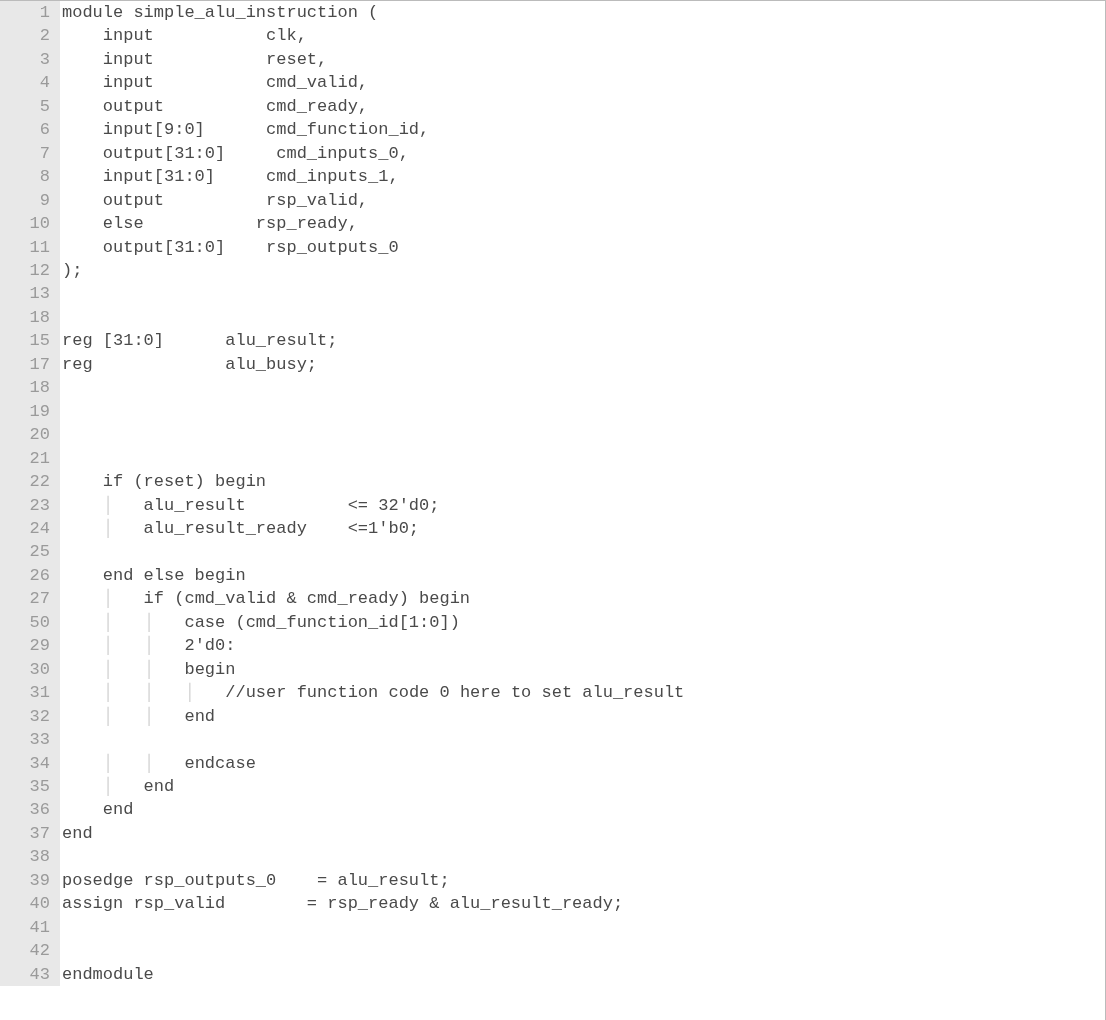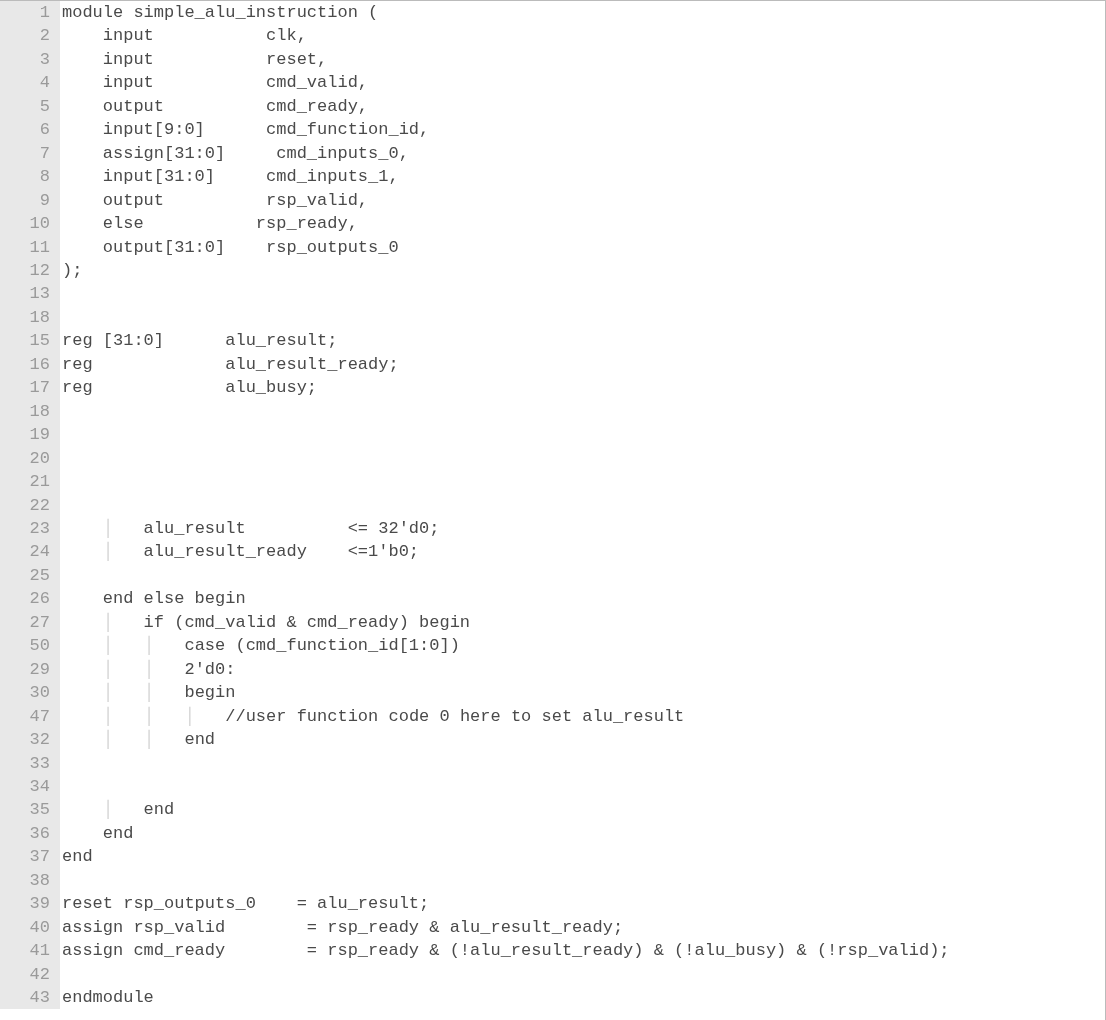--- a/index.html
+++ b/index.html
@@ -67,21 +67,21 @@
       <div class="line">
         <div class="gutter">5</div>
         <span class="code">    output          cmd_ready,</span>
       </div>
       <div class="line">
         <div class="gutter">6</div>
         <span class="code">    input[9:0]      cmd_function_id,</span>
       </div>
       <div class="line">
         <div class="gutter">7</div>
-        <span class="code">    assign[31:0]     cmd_inputs_0,</span>
+        <span class="code">    output[31:0]     cmd_inputs_0,</span>
       </div>
       <div class="line">
         <div class="gutter">8</div>
         <span class="code">    input[31:0]     cmd_inputs_1,</span>
       </div>
       <div class="line">
         <div class="gutter">9</div>
         <span class="code">    output          rsp_valid,</span>
       </div>
       <div class="line">
@@ -102,44 +102,41 @@
       </div>
       <div class="line">
         <div class="gutter">18</div>
         <span class="code"></span>
       </div>
       <div class="line">
         <div class="gutter">15</div>
         <span class="code">reg [31:0]      alu_result;</span>
       </div>
       <div class="line">
-        <div class="gutter">16</div>
-        <span class="code">reg             alu_result_ready;</span>
-      </div>
-      <div class="line">
         <div class="gutter">17</div>
         <span class="code">reg             alu_busy;</span>
       </div>
       <div class="line">
         <div class="gutter">18</div>
         <span class="code"></span>
       </div>
       <div class="line">
         <div class="gutter">19</div>
         <span class="code"></span>
       </div>
       <div class="line">
         <div class="gutter">20</div>
         <span class="code"></span>
       </div>
       <div class="line">
         <div class="gutter">21</div>
       </div>
       <div class="line">
         <div class="gutter">22</div>
+        <span class="code">    if (reset) begin</span>
       </div>
       <div class="line">
         <div class="gutter">23</div>
         <span class="code">    <span class="vguide">│</span>   alu_result          &lt;= 32'd0;</span>
       </div>
       <div class="line">
         <div class="gutter">24</div>
         <span class="code">    <span class="vguide">│</span>   alu_result_ready    &lt;=1'b0;</span>
       </div>
       <div class="line">
@@ -159,61 +156,61 @@
       </div>
       <div class="line">
         <div class="gutter">29</div>
         <span class="code">    <span class="vguide">│</span>   <span class="vguide">│</span>   2'd0:</span>
       </div>
       <div class="line">
         <div class="gutter">30</div>
         <span class="code">    <span class="vguide">│</span>   <span class="vguide">│</span>   begin</span>
       </div>
       <div class="line">
-        <div class="gutter">47</div>
+        <div class="gutter">31</div>
         <span class="code">    <span class="vguide">│</span>   <span class="vguide">│</span>   <span class="vguide">│</span>   //user function code 0 here to set alu_result</span>
       </div>
       <div class="line">
         <div class="gutter">32</div>
         <span class="code">    <span class="vguide">│</span>   <span class="vguide">│</span>   end</span>
       </div>
       <div class="line">
         <div class="gutter">33</div>
         <span class="code"></span>
       </div>
       <div class="line">
         <div class="gutter">34</div>
+        <span class="code">    <span class="vguide">│</span>   <span class="vguide">│</span>   endcase</span>
       </div>
       <div class="line">
         <div class="gutter">35</div>
         <span class="code">    <span class="vguide">│</span>   end</span>
       </div>
       <div class="line">
         <div class="gutter">36</div>
         <span class="code">    end</span>
       </div>
       <div class="line">
         <div class="gutter">37</div>
         <span class="code">end</span>
       </div>
       <div class="line">
         <div class="gutter">38</div>
         <span class="code"></span>
       </div>
       <div class="line">
         <div class="gutter">39</div>
-        <span class="code">reset rsp_outputs_0    = alu_result;</span>
+        <span class="code">posedge rsp_outputs_0    = alu_result;</span>
       </div>
       <div class="line">
         <div class="gutter">40</div>
         <span class="code">assign rsp_valid        = rsp_ready &amp; alu_result_ready;</span>
       </div>
       <div class="line">
         <div class="gutter">41</div>
-        <span class="code">assign cmd_ready        = rsp_ready &amp; (!alu_result_ready) &amp; (!alu_busy) &amp; (!rsp_valid);</span>
       </div>
       <div class="line">
         <div class="gutter">42</div>
         <span class="code"></span>
       </div>
       <div class="line">
         <div class="gutter">43</div>
         <span class="code">endmodule</span>
       </div>
     </div>

